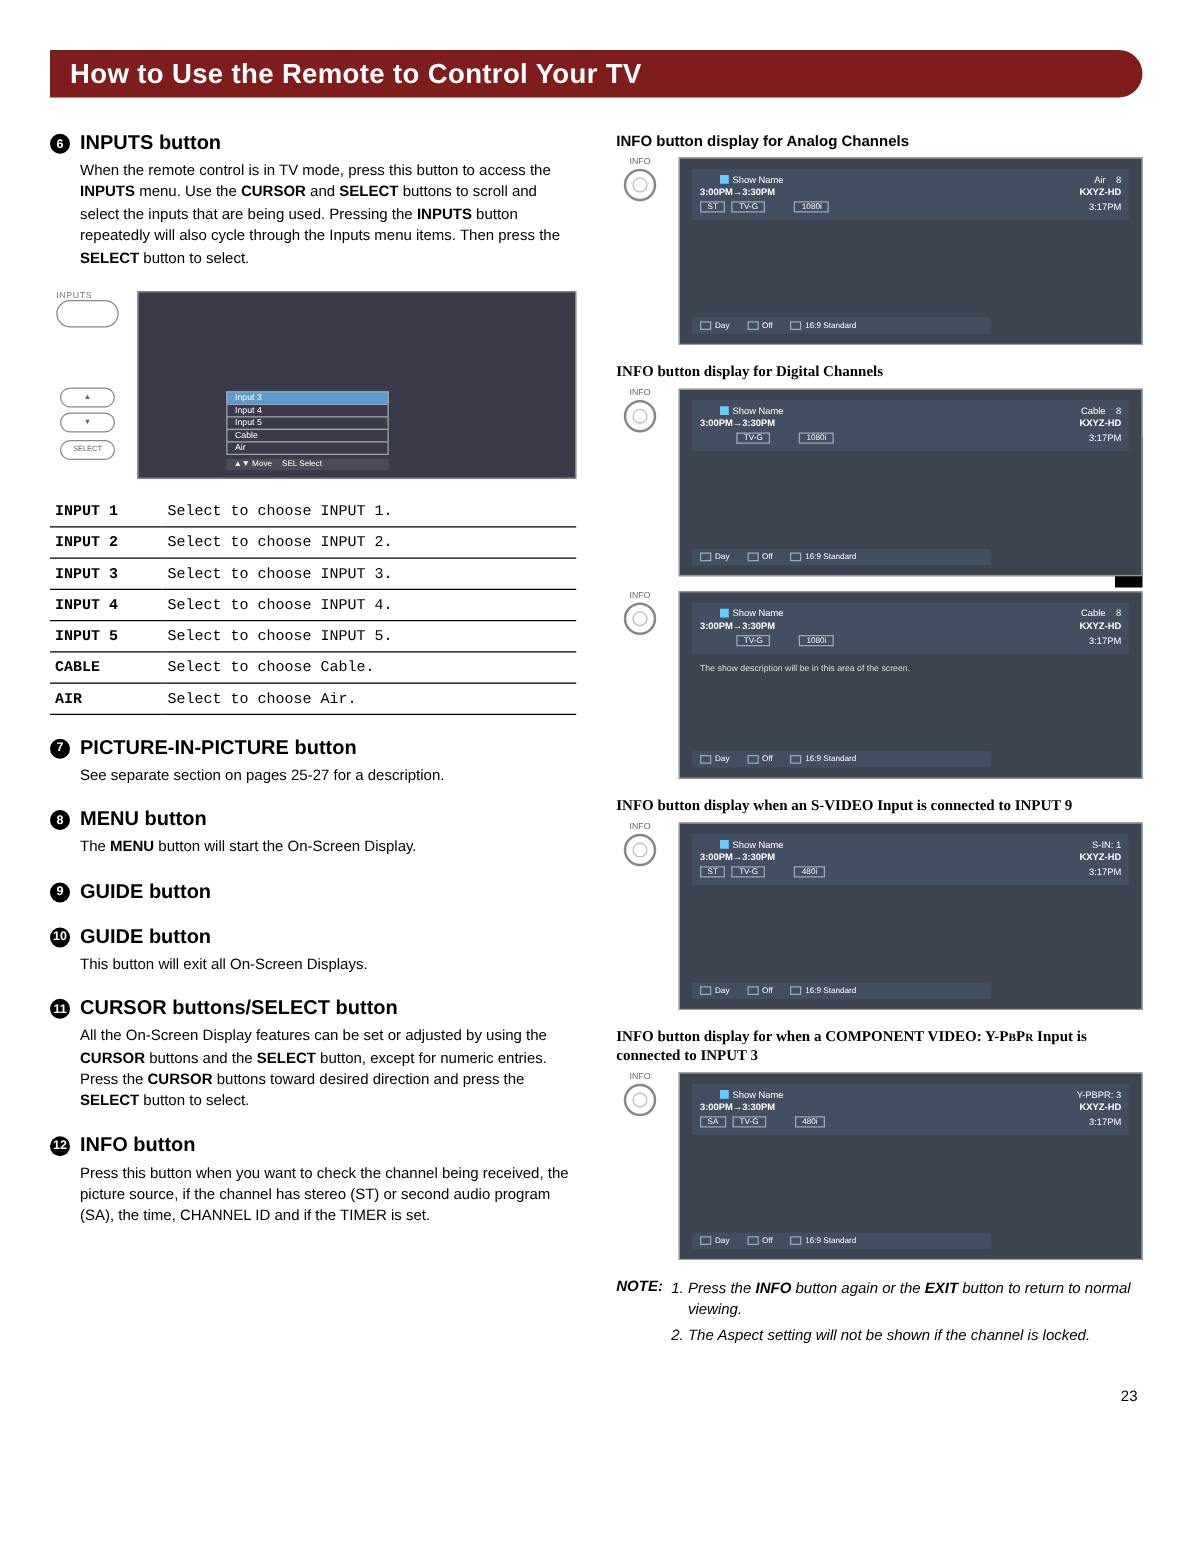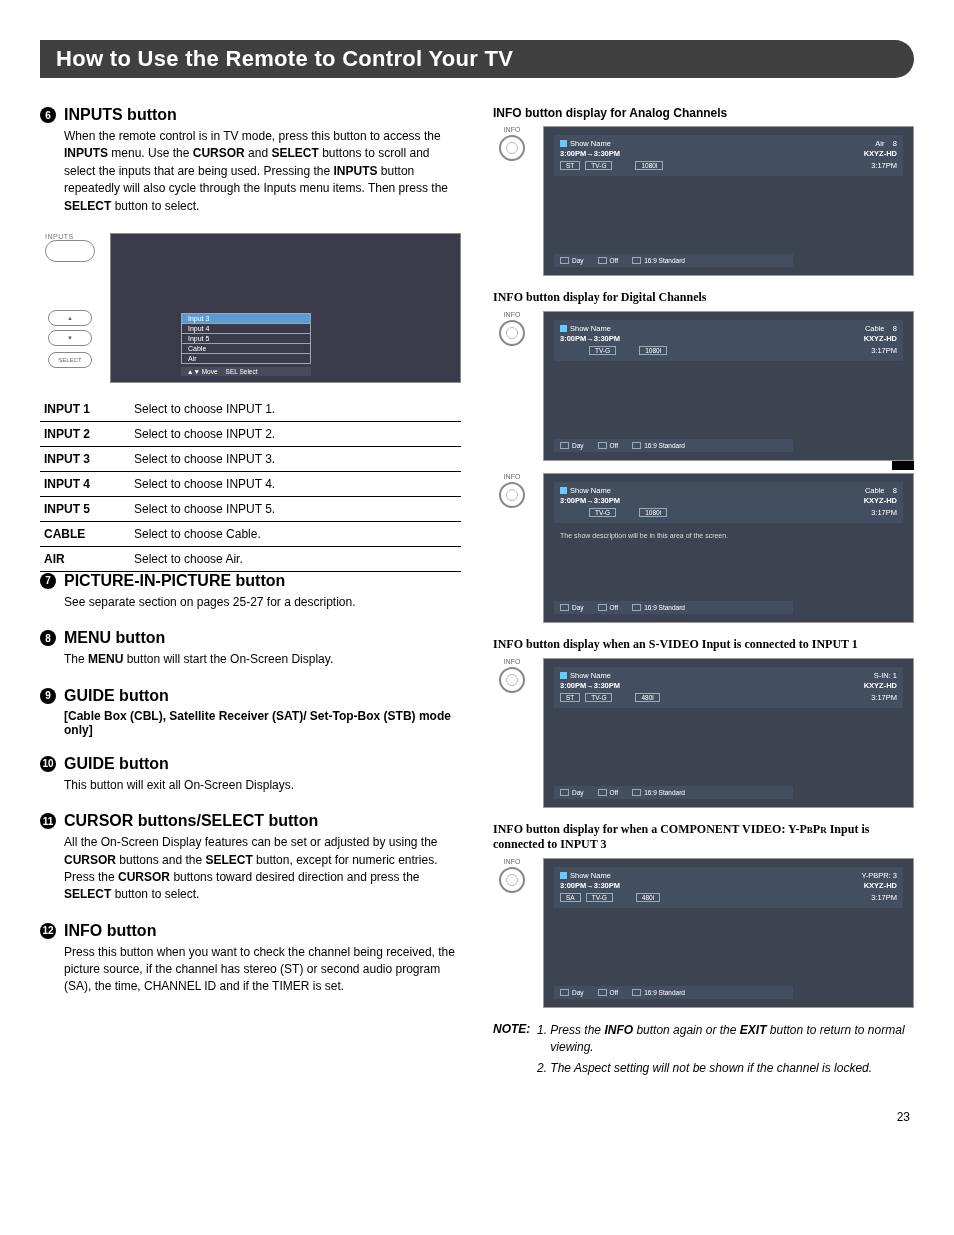--- a/index.html
+++ b/index.html
@@ -6,21 +6,21 @@
   body {
     font-family: Arial, Helvetica, sans-serif;
     font-size: 12px;
     color: #000;
     background: #fff;
     margin: 0;
     padding: 40px 40px 20px 40px;
     width: 954px;
   }
   .title-bar {
-    background: #404040;
+    background: #7f1d1d;
     color: #fff;
     border-radius: 0 800px 800px 0;
     padding: 6px 20px 6px 16px;
     margin-bottom: 28px;
   }
   .title-bar h1 {
     font-size: 22px;
     font-weight: 900;
     margin: 0;
     letter-spacing: 0.3px;
@@ -53,21 +53,21 @@
     flex:1; background:#3a3a4a; border:1px solid #888; height:150px; position:relative;
     color:#fff; font-size:8px;
   }
   .osd-list { position:absolute; bottom:6px; left:70px; width:130px; }
   .osd-row { border:1px solid #9aa; background:#3a3a4a; padding:1px 6px; margin-top:-1px; font-size:7px;}
   .osd-row.sel { background:#5b9bd5; }
   .osd-foot { background:#4a4a5a; padding:1px 6px; font-size:6.5px; margin-top:3px; display:flex; gap:8px;}
   .osd-foot span::before{content:"";}
 
   
-  table.intbl { width:100%; border-collapse: collapse; }
+  table.intbl { width:100%; border-collapse: collapse; margin-bottom:18px;font-family:Liberation Mono, monospace;}
   table.intbl td { padding:5px 4px; border-bottom:1px solid #000; font-size:12px;}
   table.intbl td:first-child { font-weight:900; width:90px;}
 
   
   .rhead { font-weight:900; font-size:12px; margin: 0 0 6px 0; }
   .rhead.mt { margin-top:14px;font-family:Liberation Serif, serif; }
   .smallcap { font-size:9px; vertical-align: baseline; }
 
   
   .info-block { display:flex; gap:12px; margin-bottom:12px; }
@@ -78,21 +78,21 @@
   }
   .circle-btn::after{content:"";position:absolute;inset:5px;border:1px solid #bbb;border-radius:50%;}
   .info-osd {
     flex:1; background:#465; background:#3b4450; border:1px solid #999;
     height:150px; position:relative; color:#fff; font-size:7.5px;
   }
   .info-top {
     position:absolute; top:8px; left:10px; right:10px;
     background:rgba(70,80,100,0.85); padding:4px 6px 6px 6px;
   }
-  .it-row1{display:flex;justify-content:space-between;}
+  .it-row1{display:flex;justify-content:space-between;margin-left:16px;}
   .it-row1 .l{display:flex;align-items:center;gap:3px;}
   .sq{width:7px;height:7px;background:#6cf;display:inline-block;}
   .it-row2{display:flex;justify-content:space-between;margin-top:1px;font-weight:bold;}
   .it-row3{display:flex;gap:5px;margin-top:3px;align-items:center;}
   .tag{border:1px solid #9ab;padding:0 5px;font-size:6.5px;}
   .tag.off{margin-left:18px;}
   .desc{position:absolute;top:58px;left:16px;right:16px;font-size:7px;color:#ddd;}
   .info-bot{
     position:absolute;bottom:8px;left:10px;right:120px;
     background:rgba(70,80,100,0.85);padding:3px 6px;display:flex;gap:14px;font-size:6.5px;
@@ -213,21 +213,20 @@
             <span class="item-title">MENU button</span>
           </div>
       <div class="item-body"><span>The </span><b>MENU</b><span> button will start the On-Screen Display.</span></div>
     </div>
 
     <div class="item">
       <div class="item-head">
             <span class="num-badge">9</span>
             <span class="item-title">GUIDE button</span>
           </div>
-      <div class="item-sub">[Cable Box (CBL), Satellite Receiver (SAT)/ Set-Top-Box (STB) mode only]</div>
     </div>
 
     <div class="item">
       <div class="item-head">
             <span class="num-badge">10</span>
             <span class="item-title">GUIDE button</span>
           </div>
       <div class="item-body">This button will exit all On-Screen Displays.</div>
     </div>
 
@@ -366,21 +365,21 @@
                 <span>Off</span>
               </span>
               <span class="b">
                 <span class="glyph"></span>
                 <span>16:9 Standard</span>
               </span>
             </div>
       </div>
     </div>
 
-    <div class="rhead mt">INFO button display when an S-VIDEO Input is connected to INPUT 1</div>
+    <div class="rhead mt">INFO button display when an S-VIDEO Input is connected to INPUT 9</div>
     <div class="info-block">
       <div class="info-btn"><span>INFO</span><div class="circle-btn"></div></div>
       <div class="info-osd">
         <div class="info-top">
           <div class="it-row1">
                 <span class="l">
                   <span class="sq"></span>
                   <span>Show Name</span>
                 </span>
                 <span>S-IN: 1</span>

